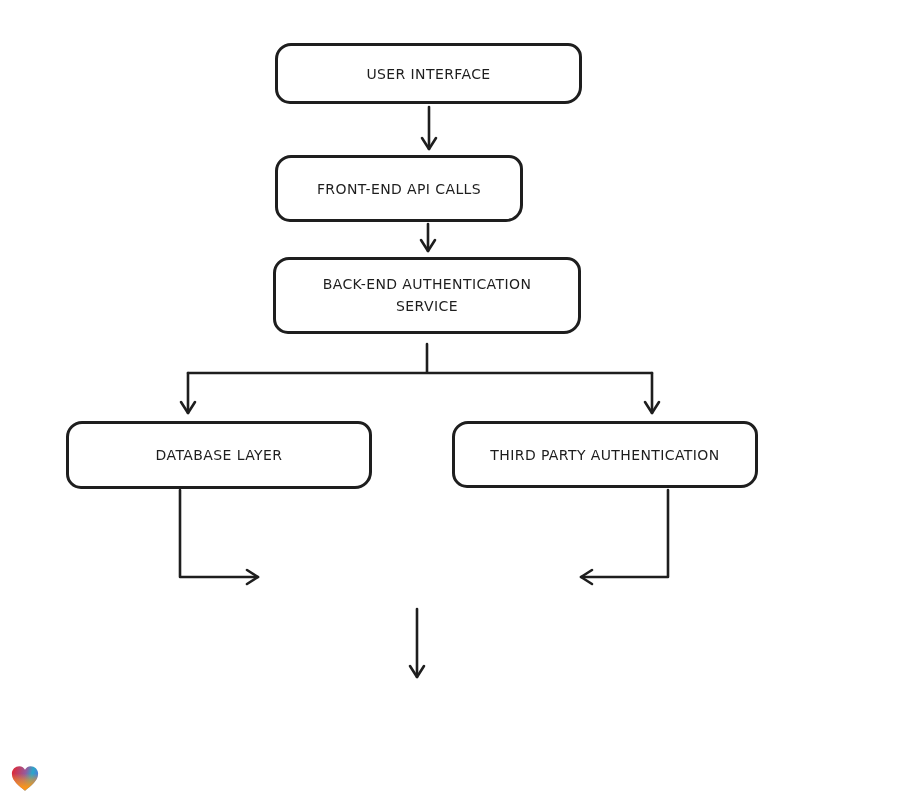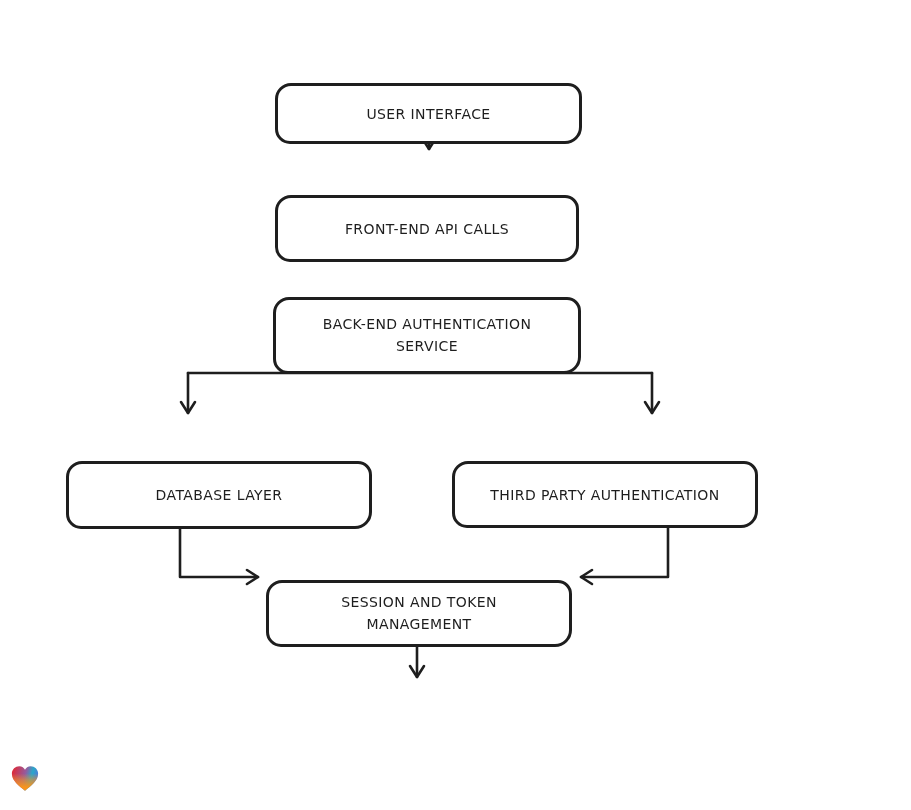--- a/index.html
+++ b/index.html
@@ -15,26 +15,25 @@
     position:absolute;
     background:#ffffff;
     border:3px solid #1e1e1e;
     border-radius:16px 14px 17px 15px;
     display:flex;align-items:center;justify-content:center;
     text-align:center;
     box-sizing:border-box;
     color:#1e1e1e;
     font-size:14px;
     letter-spacing:0.4px;
-    margin-top:40px;
   }
   .node .lbl{white-space:nowrap;}
   .node .lbl.wrap{white-space:normal;max-width:240px;line-height:1.55;}
   #n-ui{left:275px;top:43px;width:307px;height:61px;}
-  #n-fe{left:275px;top:155px;width:304px;height:67px;}
+  #n-fe{left:275px;top:155px;width:248px;height:67px;}
   #n-be{left:273px;top:257px;width:308px;height:77px;}
   #n-db{left:66px;top:421px;width:306px;height:68px;}
   #n-tp{left:452px;top:421px;width:306px;height:67px;}
   #n-st{left:266px;top:540px;width:306px;height:67px;}
   #n-sm{left:267px;top:686px;width:305px;height:62px;}
   .logo{position:absolute;left:11px;top:763px;width:28px;height:31px;}
 </style>
 </head>
 <body>
 
@@ -71,23 +70,20 @@
   </div>
 
   <div class="node" id="n-tp">
     <span class="lbl">THIRD PARTY AUTHENTICATION</span>
   </div>
 
   <div class="node" id="n-db">
     <span class="lbl">DATABASE LAYER</span>
   </div>
 
-  <div class="node" id="n-st">
-    <span class="lbl wrap">SESSION AND TOKEN MANAGEMENT</span>
-  </div>
 
 
   <svg class="logo" viewBox="0 0 32 30" xmlns="http://www.w3.org/2000/svg">
     <defs>
       <linearGradient id="heartTop" x1="0" y1="0" x2="1" y2="0.25">
         <stop offset="0" stop-color="#e8232a"></stop>
         <stop offset="0.55" stop-color="#955b9e"></stop>
         <stop offset="0.8" stop-color="#2aa7c9"></stop>
         <stop offset="1" stop-color="#4b7fd6"></stop>
       </linearGradient>

